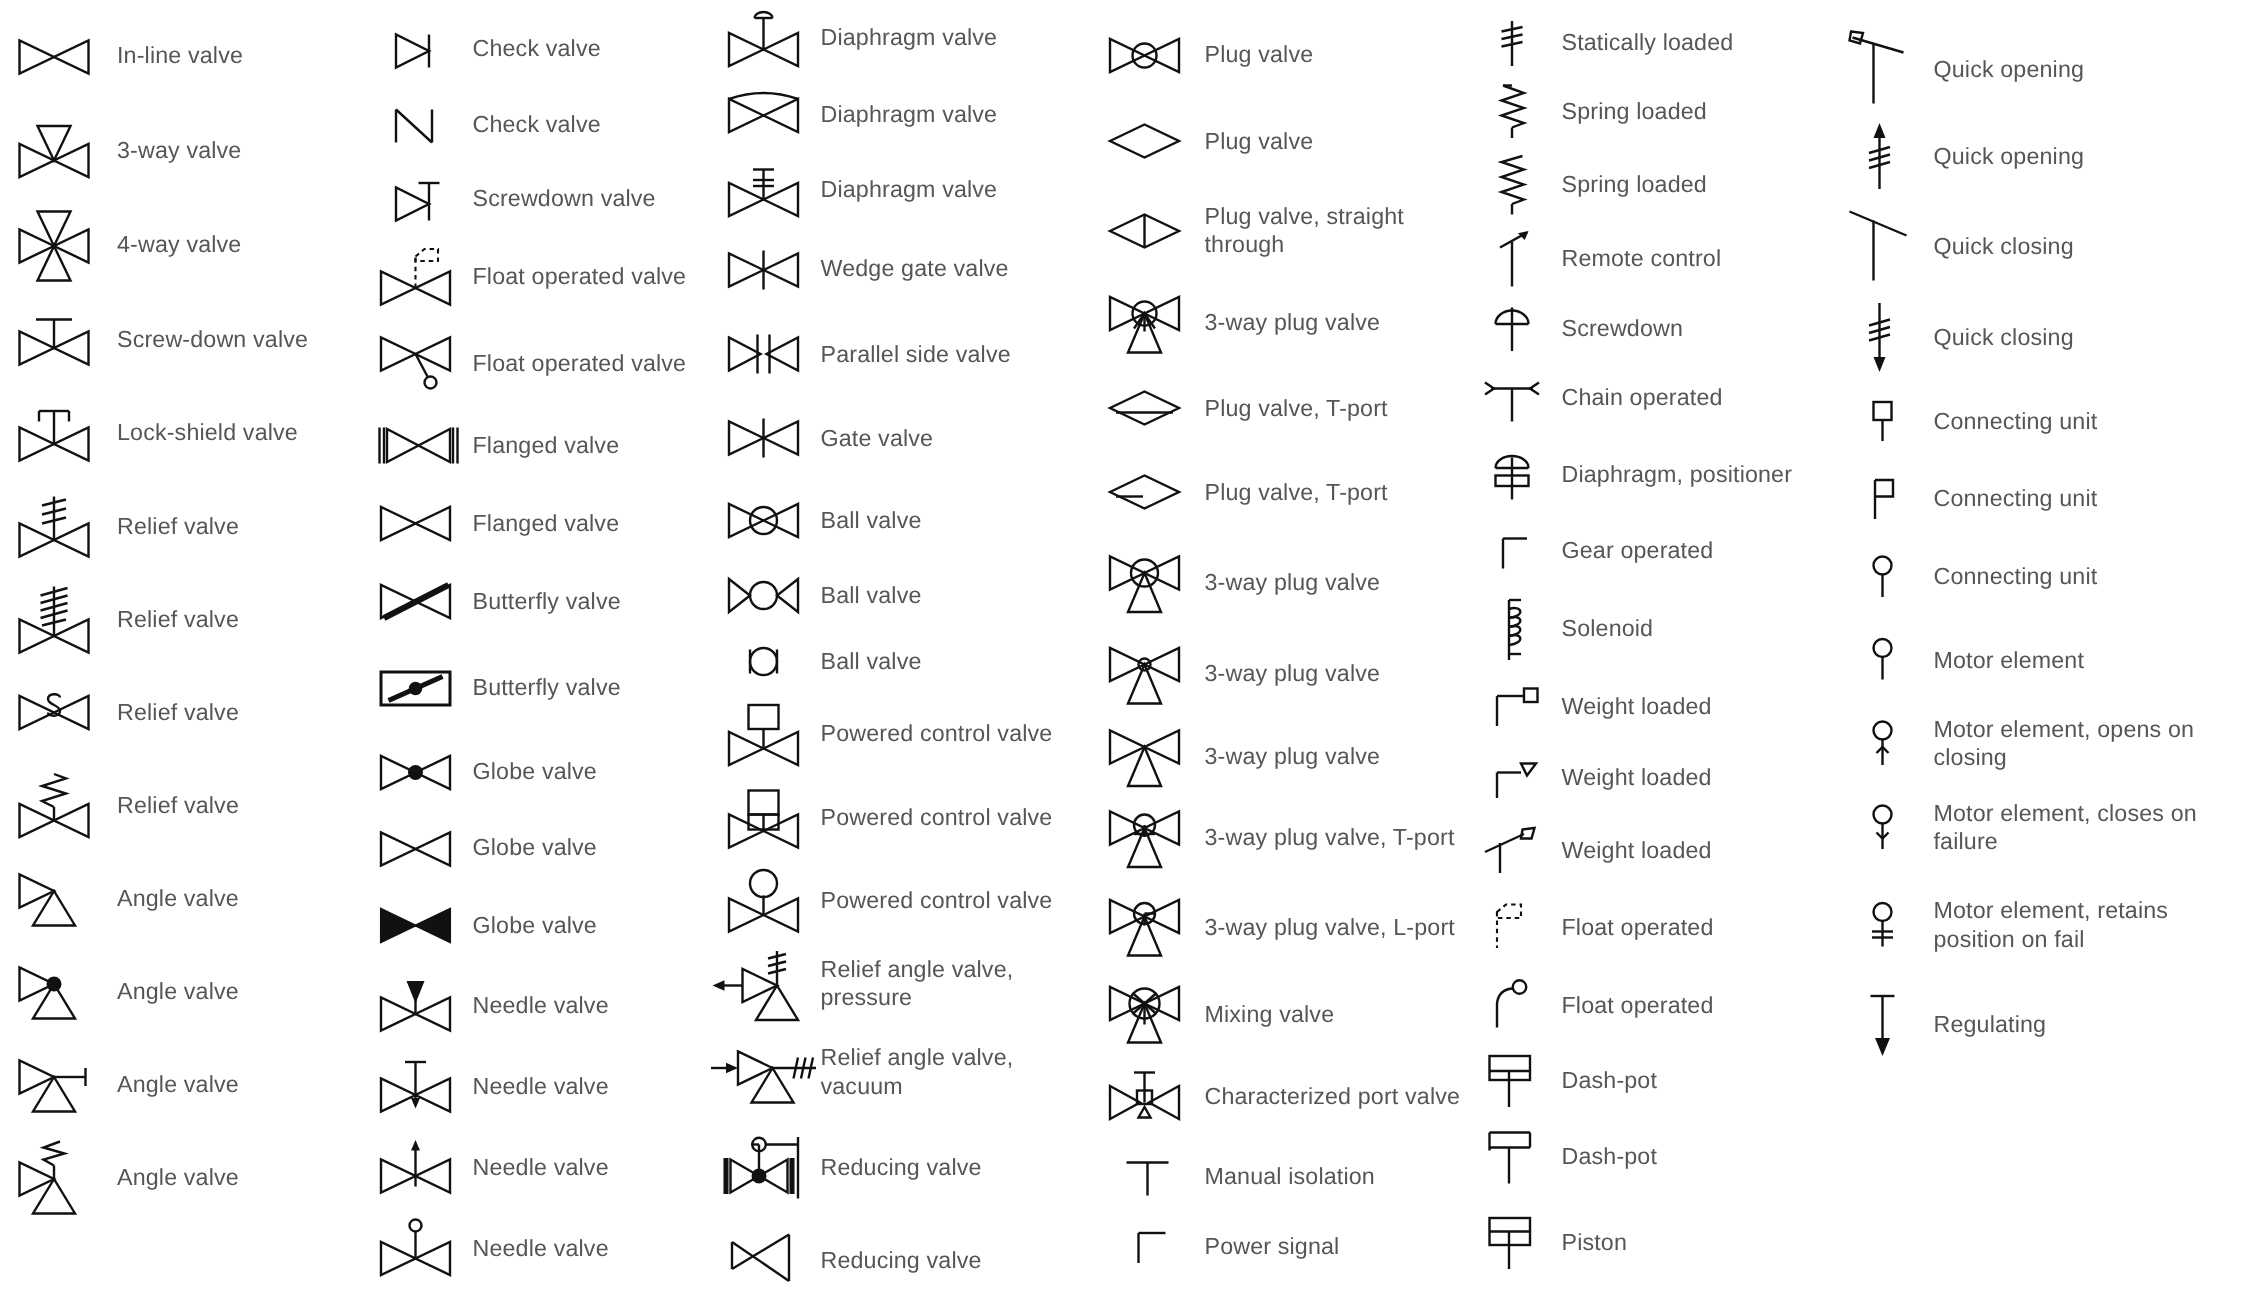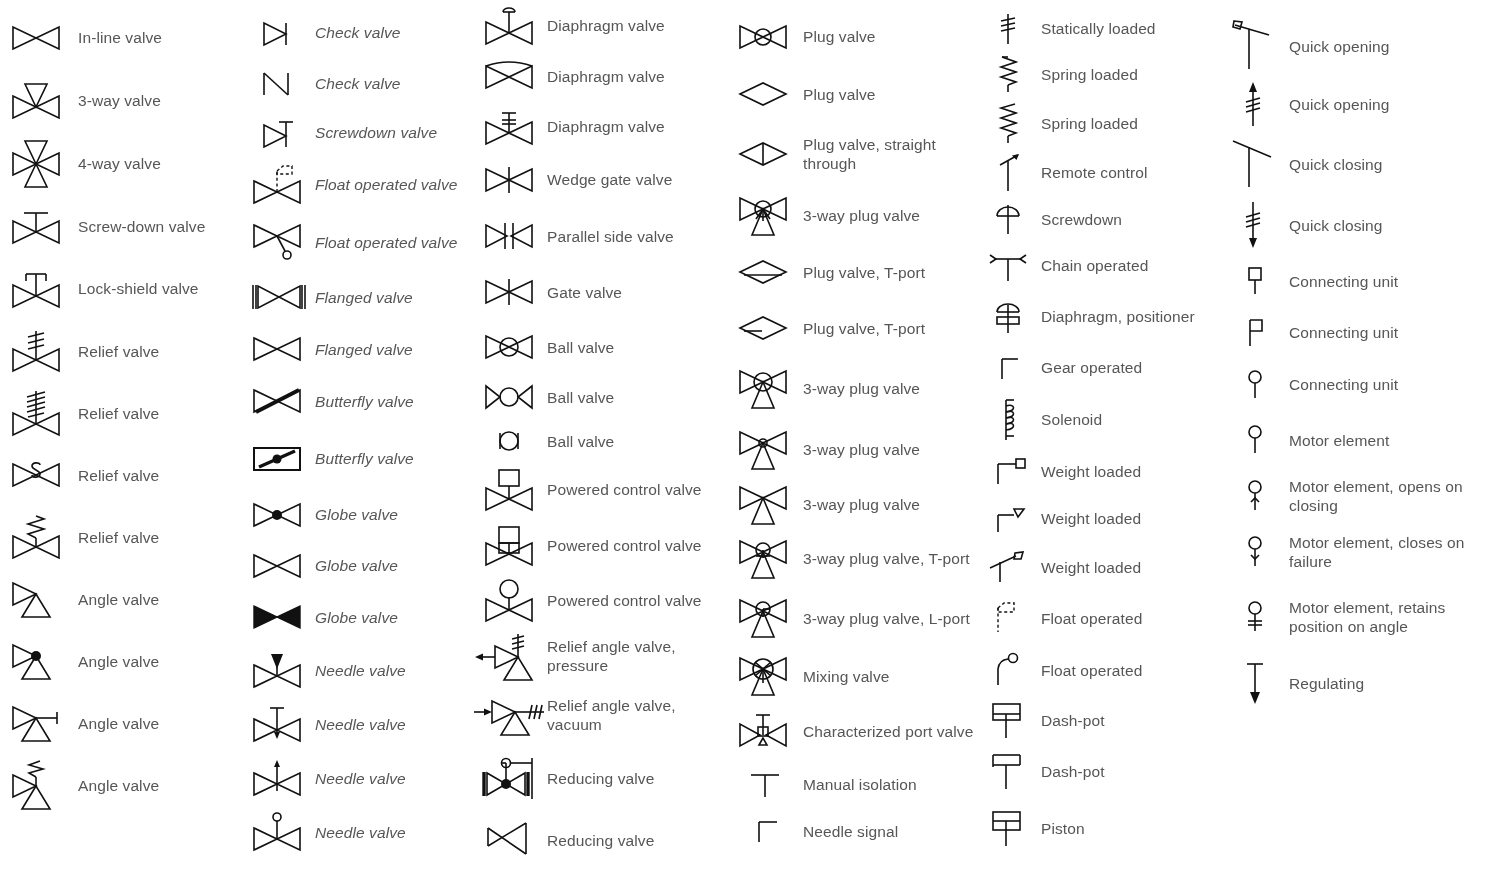--- a/index.html
+++ b/index.html
@@ -15,21 +15,21 @@
     display:flex;
     flex-direction:row;
   }
   .column{
     position:relative;
     display:flex;
     flex-direction:column;
     box-sizing:border-box;
   }
   .col0{width:245px;padding-top:6px;}
-  .col1{width:232px;padding-top:6px;font-style:italic;}
+  .col1{width:232px;padding-top:6px;}
   .col2{width:252px;padding-top:0px;}
   .col3{width:250px;padding-top:6px;}
   .col4{width:246px;padding-top:6px;}
   .col5{width:275px;padding-top:16px;}
 
   .row{
     display:flex;
     flex-direction:row;
     align-items:center;
     box-sizing:border-box;
@@ -907,21 +907,21 @@
 
   <div class="row" style="height:45px">
     <div class="sym">
       <svg width="50" height="32" viewBox="0 0 50 32">
             <g class="st">
         <path d="M20 6 L38 6"></path>
               <path d="M20 6 L20 26"></path>
       </g>
           </svg>
     </div>
-    <div class="lbl">Needle signal</div>
+    <div class="lbl">Power signal</div>
   </div>
 </div>
 
 <div class="column col4">
 
   <div class="row" style="height:45px">
     <div class="sym">
       <svg width="40" height="34" viewBox="0 0 40 34">
             <g class="st">
         <path d="M20 2 L20 32"></path>
@@ -1280,21 +1280,21 @@
     <div class="sym">
       <svg width="40" height="36" viewBox="0 0 40 36">
             <g class="st">
         <circle cx="20" cy="9" r="6"></circle>
         <path d="M20 15 L20 32"></path>
         <path d="M13 22 L27 22"></path>
               <path d="M13 26 L27 26"></path>
       </g>
           </svg>
     </div>
-    <div class="lbl">Motor element, retains position on angle</div>
+    <div class="lbl">Motor element, retains position on fail</div>
   </div>
 
 
   <div class="row" style="height:62px">
     <div class="sym">
       <svg width="40" height="46" viewBox="0 0 40 46">
             <g class="st">
         <path d="M12 4 L28 4"></path>
         <path d="M20 4 L20 38"></path>
       </g>

